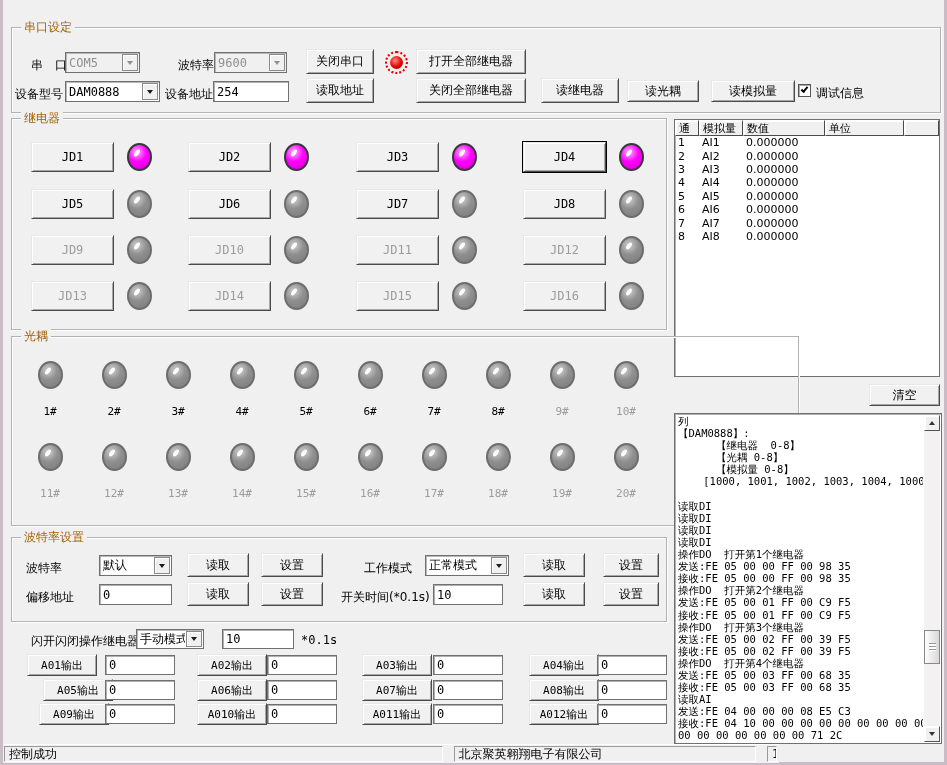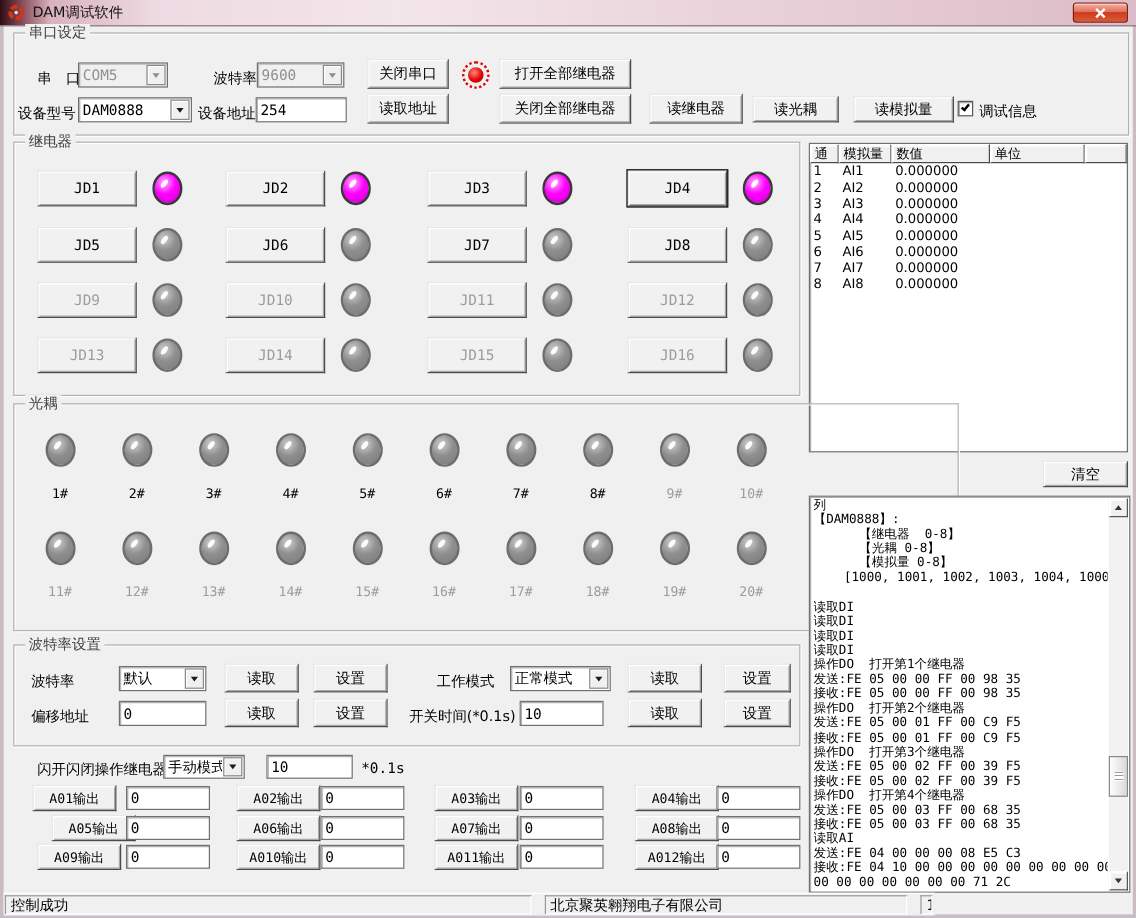--- a/index.html
+++ b/index.html
@@ -20,21 +20,21 @@
   .app-icon{width:15px;height:15px;display:inline-block;}
   .close-btn{position:absolute;right:7px;top:2px;width:46px;height:17px;border-radius:3px;border:1px solid #7c2214;
     background:linear-gradient(180deg,#f3b2a0 0%,#e0705a 45%,#ce3a1e 50%,#da5c35 100%);
     box-shadow:inset 0 1px 0 rgba(255,255,255,.55);display:flex;align-items:center;justify-content:center;cursor:pointer;}
   .x-icon{position:relative;width:10px;height:10px;}
   .x-icon::before,.x-icon::after{content:"";position:absolute;left:4px;top:0;width:2px;height:10px;background:#fff;}
   .x-icon::before{transform:rotate(45deg);} .x-icon::after{transform:rotate(-45deg);}
 
   
   .groupbox{position:absolute;border:1px solid #b2b2b2;box-shadow:inset 1px 1px 0 #fff,1px 1px 0 #fff;}
-  .legend{position:absolute;top:-8px;left:9px;background:var(--face);padding:0 3px;font-size:12px;line-height:14px;color:#404040;}
+  .legend{position:absolute;top:-8px;left:9px;background:var(--face);padding:0 3px;font-size:12px;line-height:14px;color:#a16207;}
 
   
   .lbl{position:absolute;font-size:12px;color:#000;white-space:nowrap;}
   .btn{position:absolute;display:flex;align-items:center;justify-content:center;background:#f1f1f1;cursor:pointer;
     border:1px solid;border-color:#e8e8e8 var(--dk) var(--dk) #e8e8e8;
     box-shadow:inset 1px 1px 0 var(--lt),inset -1px -1px 0 var(--md);font-size:12px;white-space:nowrap;}
   .btn.disabled{color:#9c9c9c;}
   .btn.focused{outline:1px solid #000;}
   .field{position:absolute;height:21px;background:#fff;border:1px solid var(--bord);
     box-shadow:inset 1px 1px 0 #b0b0b0;font-size:12px;padding:0 3px;
@@ -107,32 +107,20 @@
     border-top:1px solid #fff;display:flex;gap:11px;padding:1px 2px 1px 1px;}
   .sb{border:1px solid;border-color:#9a9a9a #fff #fff #9a9a9a;font-size:12px;padding:0 4px;
     display:flex;align-items:center;white-space:nowrap;overflow:hidden;}
   .sb1{width:473px;} .sb2{width:326px;} .sb3{flex:1;}
 </style>
 </head>
 <body>
 
 <div class="window">
 
-  <div class="titlebar">
-    <span class="app-icon">
-      <svg width="15" height="15" viewBox="0 0 16 16">
-        <circle cx="8" cy="8" r="5.2" fill="none" stroke="#d23415" stroke-width="3.4" stroke-dasharray="5.8 2.6" transform="rotate(28 8 8)"></circle>
-        <circle cx="8" cy="8" r="1.6" fill="#f0e0d8"></circle>
-      </svg>
-    </span>
-    <span class="title-text">DAM调试软件</span>
-    <div class="close-btn">
-      <span class="x-icon"></span>
-    </div>
-  </div>
 
   <div class="groupbox" style="left:8px;top:27px;width:930px;height:86px;">
     <span class="legend">串口设定</span>
 
     <span class="lbl" style="left:19px;top:29px;">串　口</span>
     <div class="combo disabled" style="left:53px;top:24px;width:75px;">
       <span class="combo-text">COM5</span>
       <span class="combo-arrow">
           <i></i>
         </span>
@@ -480,21 +468,21 @@
       </div><div class="relay-cell">
         <div class="btn mono out-btn" style="position: absolute; width: 70px; height: 22px; font-size: 11px; left: 194px; top: 679px;">A06输出</div>
         <input class="field out-field" style="width: 70px; height: 20px; position: absolute; left: 264px; top: 680px;" value="0">
       </div><div class="relay-cell">
         <div class="btn mono out-btn" style="position: absolute; width: 70px; height: 22px; font-size: 11px; left: 359px; top: 679px;">A07输出</div>
         <input class="field out-field" style="width: 70px; height: 20px; position: absolute; left: 430px; top: 680px;" value="0">
       </div><div class="relay-cell">
         <div class="btn mono out-btn" style="position: absolute; width: 70px; height: 22px; font-size: 11px; left: 526px; top: 679px;">A08输出</div>
         <input class="field out-field" style="width: 70px; height: 20px; position: absolute; left: 594px; top: 680px;" value="0">
       </div><div class="relay-cell">
-        <div class="btn mono out-btn" style="position: absolute; width: 70px; height: 22px; font-size: 11px; left: 28px; top: 703px;">A09输出</div>
+        <div class="btn mono out-btn" style="position: absolute; width: 70px; height: 22px; font-size: 11px; left: 36px; top: 703px;">A09输出</div>
         <input class="field out-field" style="width: 70px; height: 20px; position: absolute; left: 102px; top: 704px;" value="0">
       </div><div class="relay-cell">
         <div class="btn mono out-btn" style="position: absolute; width: 70px; height: 22px; font-size: 11px; left: 194px; top: 703px;">A010输出</div>
         <input class="field out-field" style="width: 70px; height: 20px; position: absolute; left: 264px; top: 704px;" value="0">
       </div><div class="relay-cell">
         <div class="btn mono out-btn" style="position: absolute; width: 70px; height: 22px; font-size: 11px; left: 359px; top: 703px;">A011输出</div>
         <input class="field out-field" style="width: 70px; height: 20px; position: absolute; left: 430px; top: 704px;" value="0">
       </div><div class="relay-cell">
         <div class="btn mono out-btn" style="position: absolute; width: 70px; height: 22px; font-size: 11px; left: 526px; top: 703px;">A012输出</div>
         <input class="field out-field" style="width: 70px; height: 20px; position: absolute; left: 594px; top: 704px;" value="0">

